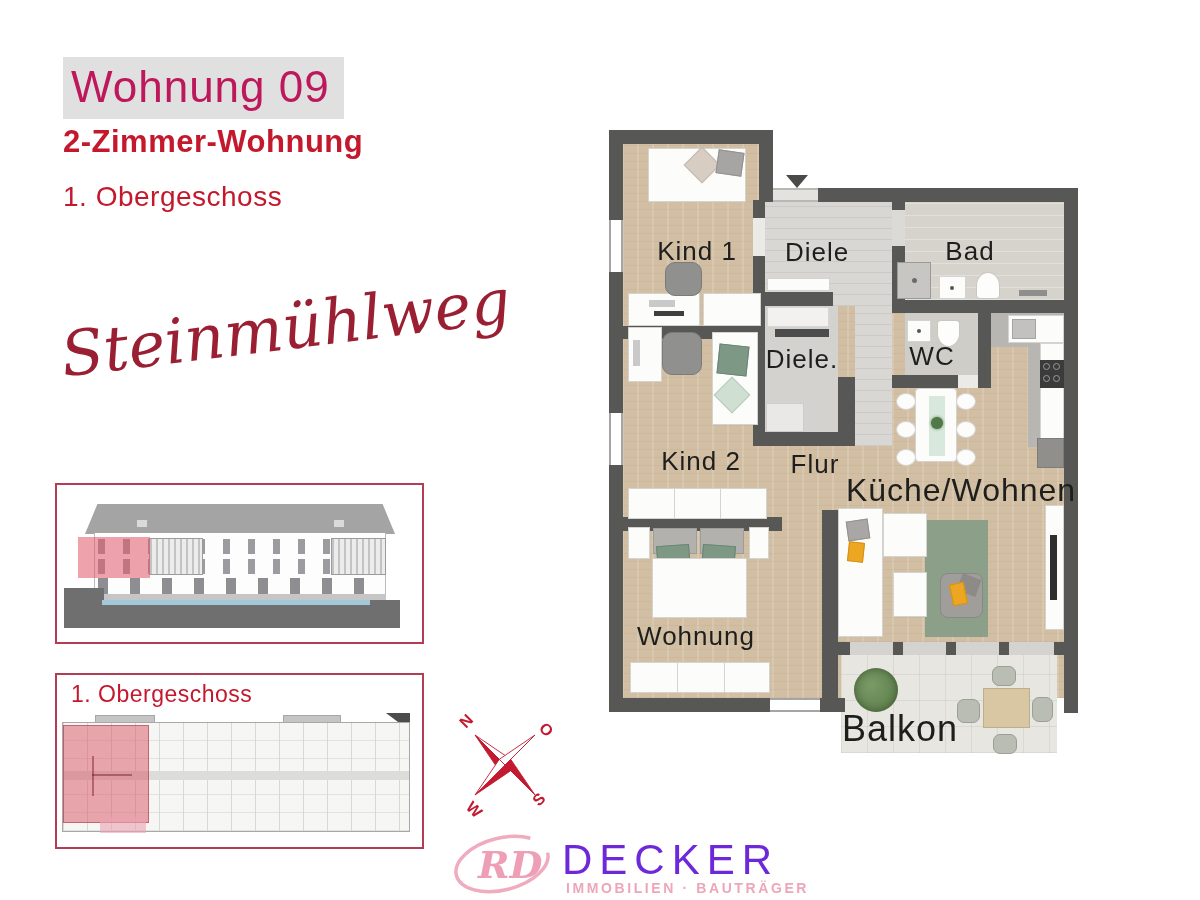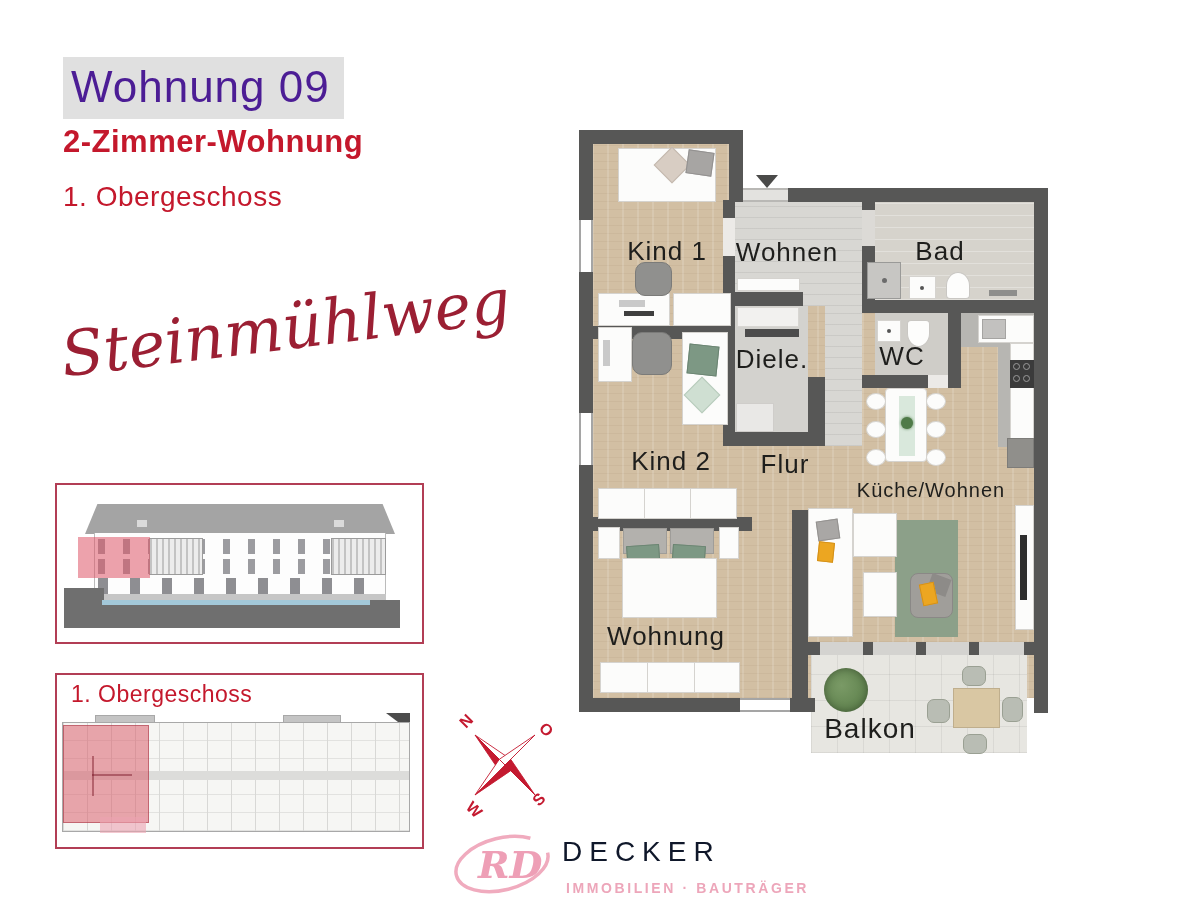--- a/index.html
+++ b/index.html
@@ -20,29 +20,29 @@
       background-image:repeating-linear-gradient(0deg,rgba(255,255,255,.3) 0 1px,transparent 1px 12px);}
   .ktile{background:#b7b6b2;}
   .balctile{background:#e7e6e1;
       background-image:repeating-linear-gradient(90deg,rgba(0,0,0,.06) 0 1px,transparent 1px 26px),
                        repeating-linear-gradient(0deg,rgba(0,0,0,.06) 0 1px,transparent 1px 26px);}
   .window{position:absolute;background:#fff;box-shadow:inset 2px 0 0 #a5a5a5,inset -2px 0 0 #a5a5a5;box-sizing:border-box;}
   .hwindow{position:absolute;background:#fff;box-shadow:inset 0 2px 0 #a5a5a5,inset 0 -2px 0 #a5a5a5;box-sizing:border-box;}
   .doorgap{position:absolute;background:#eceae7;}
   .tick{position:absolute;background:#575756;}
   #title-band{position:absolute;left:63px;top:57px;background:#e0e0e0;padding:5px 14px 7px 8px;}
-  #title-band span{font-size:44px;color:#4c1d95;letter-spacing:1px;}
+  #title-band span{font-size:44px;color:#be185d;letter-spacing:1px;}
   #subtitle{position:absolute;left:63px;top:124px;font-size:31px;font-weight:bold;color:#c4182c;letter-spacing:.5px;}
   #floor-line{position:absolute;left:63px;top:181px;font-size:28px;color:#c4182c;letter-spacing:.5px;}
   #street-script{position:absolute;left:60px;top:295px;width:390px;text-align:center;
       font-family:"DejaVu Serif",serif;font-style:italic;font-size:62px;color:#9b1f33;
       transform:rotate(-7deg);}
   .redbox{position:absolute;border:2px solid #b23e55;background:#fff;}
   #ov-label{position:absolute;left:71px;top:681px;font-size:23px;color:#c4182c;letter-spacing:.5px;}
-  #logo-company{position:absolute;left:562px;top:836px;font-size:28px;color:#0f172a;letter-spacing:7px;}
+  #logo-company{position:absolute;left:562px;top:836px;font-size:42px;color:#6d28d9;letter-spacing:7px;}
   #logo-tagline{position:absolute;left:566px;top:880px;font-size:14px;color:#eda6ba;letter-spacing:2.6px;font-weight:bold;}
 </style>
 </head>
 <body>
 
 <div id="title-band">
   <span>Wohnung 09</span>
 </div>
 <div id="subtitle">2-Zimmer-Wohnung</div>
 <div id="floor-line">1. Obergeschoss</div>
@@ -90,21 +90,21 @@
     <polygon points="85,92 60.7,67.7 55,62" fill="#fff"></polygon>
     <polygon points="25,92 60.7,67.7 55,62" fill="#c41a30"></polygon>
     <polygon points="25,92 49.3,56.3 55,62" fill="#fff"></polygon>
   </g>
   <text x="16" y="26" font-size="16" font-weight="bold" fill="#c41a30" transform="rotate(-45 16 26)">N</text>
   <text x="88" y="26" font-size="16" font-weight="bold" fill="#c41a30" transform="rotate(45 88 26)">O</text>
   <text x="89" y="104" font-size="16" font-weight="bold" fill="#c41a30" transform="rotate(-45 89 104)">S</text>
   <text x="15" y="105" font-size="16" font-weight="bold" fill="#c41a30" transform="rotate(45 15 105)">W</text>
 </svg>
 
-<div class="abs" style="left:579px;top:130px;width:470px;height:625px;">
+<div class="abs" style="left:609px;top:130px;width:470px;height:625px;">
 
   <div class="abs wood" style="left:13px;top:14px;width:442px;height:554px;"></div>
   <div class="abs" style="left:156px;top:0;width:313px;height:58px;background:#fff;"></div>
   <div class="abs tile" style="left:156px;top:66px;width:127px;height:110px;"></div>
   <div class="abs tile" style="left:246px;top:176px;width:37px;height:140px;"></div>
   <div class="abs tile" style="left:156px;top:176px;width:73px;height:126px;background:#d3d2ce;"></div>
   <div class="abs badtile" style="left:296px;top:70px;width:159px;height:100px;"></div>
   <div class="abs badtile" style="left:296px;top:183px;width:73px;height:62px;background:#cfcdc8;"></div>
   <div class="abs ktile" style="left:382px;top:183px;width:73px;height:34px;"></div>
   <div class="abs ktile" style="left:419px;top:217px;width:36px;height:100px;"></div>
@@ -233,29 +233,29 @@
   <div class="abs" style="left:441px;top:405px;width:7px;height:65px;background:#2e2e2e;"></div>
 
   <div class="abs" style="left:245px;top:538px;width:44px;height:44px;border-radius:50%;background:radial-gradient(circle at 40% 40%,#7a9a66,#567a45);box-shadow:inset 0 0 8px rgba(0,0,0,.35);"></div>
   <div class="abs" style="left:374px;top:558px;width:47px;height:40px;background:#d9c7a3;border:1px solid #bfae8d;"></div>
   <div class="abs" style="left:383px;top:536px;width:24px;height:20px;background:#b9bdb4;border:1px solid #9aa093;border-radius:7px;"></div>
   <div class="abs" style="left:423px;top:567px;width:21px;height:25px;background:#b9bdb4;border:1px solid #9aa093;border-radius:7px;"></div>
   <div class="abs" style="left:384px;top:604px;width:24px;height:20px;background:#b9bdb4;border:1px solid #9aa093;border-radius:7px;"></div>
   <div class="abs" style="left:348px;top:569px;width:23px;height:24px;background:#b9bdb4;border:1px solid #9aa093;border-radius:7px;"></div>
 
   <div class="room-label" style="left:88px;top:121px;">Kind 1</div>
-  <div class="room-label" style="left:208px;top:122px;">Wohnen</div>
+  <div class="room-label" style="left:208px;top:122px;">Diele</div>
   <div class="room-label" style="left:361px;top:121px;">Bad</div>
   <div class="room-label" style="left:193px;top:229px;">Diele.</div>
   <div class="room-label" style="left:323px;top:226px;">WC</div>
   <div class="room-label" style="left:92px;top:331px;">Kind 2</div>
   <div class="room-label" style="left:206px;top:334px;">Flur</div>
-  <div class="room-label" style="left:352px;top:360px;font-size:20px;">Küche/Wohnen</div>
+  <div class="room-label" style="left:352px;top:360px;font-size:32px;">Küche/Wohnen</div>
   <div class="room-label" style="left:87px;top:506px;">Wohnung</div>
-  <div class="room-label" style="left:291px;top:599px;font-size:28px;">Balkon</div>
+  <div class="room-label" style="left:291px;top:599px;font-size:36px;">Balkon</div>
 </div>
 
 <svg class="abs" style="left:448px;top:828px;" width="108" height="72" viewBox="0 0 108 72">
   <ellipse cx="54" cy="36" rx="47" ry="26" fill="none" stroke="#f0abbe" stroke-width="3.5" stroke-dasharray="210 30" transform="rotate(-14 54 36)"></ellipse>
   <text x="30" y="50" font-family="DejaVu Serif, serif" font-style="italic" font-weight="bold" font-size="38" fill="#ee9fb6">RD</text>
 </svg>
 <div id="logo-company">DECKER</div>
 <div id="logo-tagline">IMMOBILIEN · BAUTRÄGER</div>
 
 </body></html>

